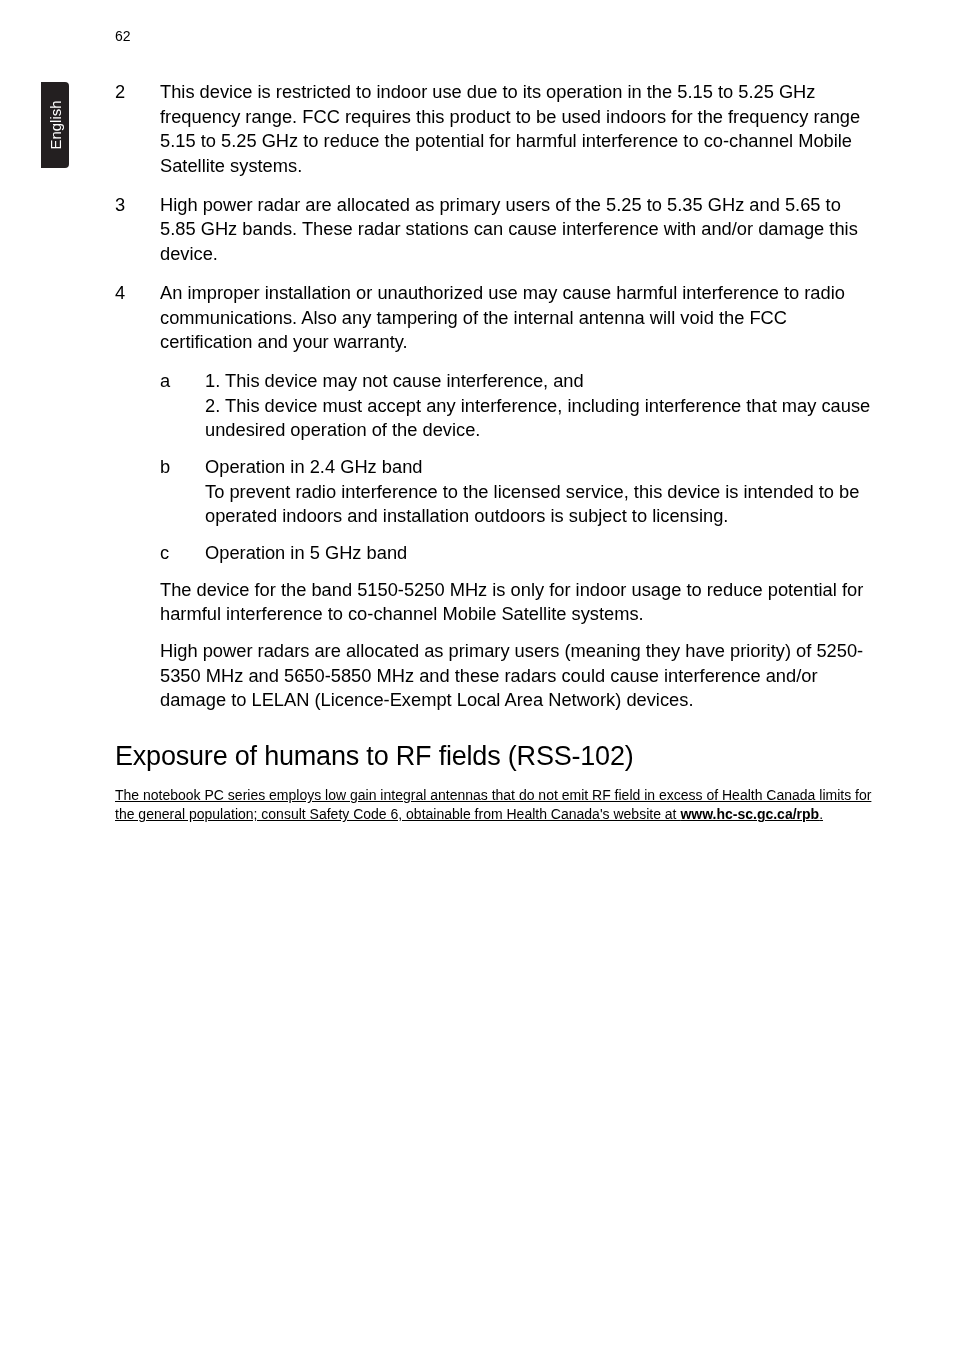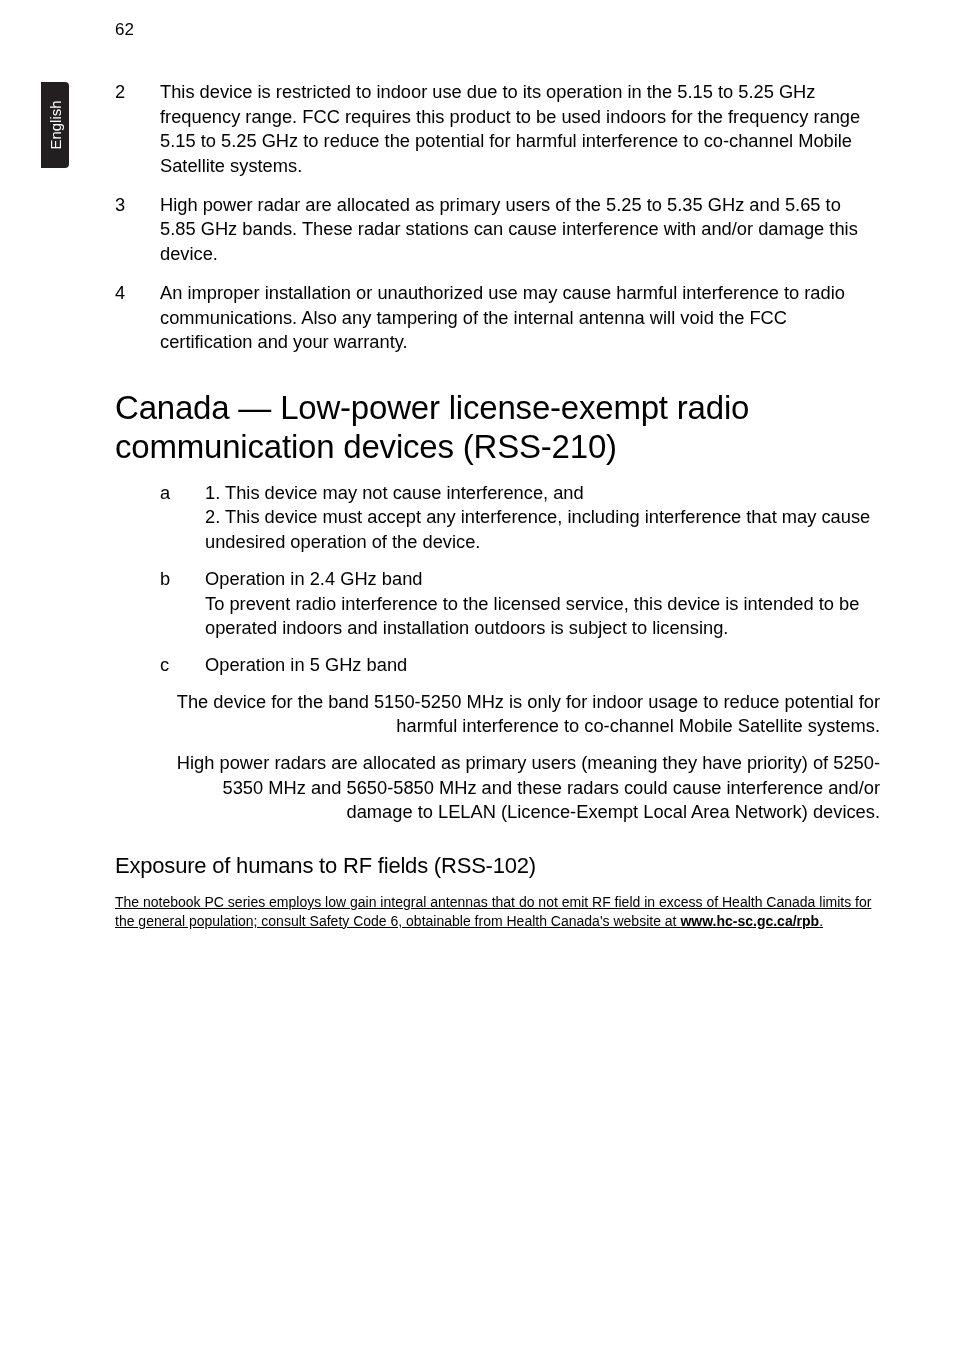--- a/index.html
+++ b/index.html
@@ -1,31 +1,31 @@
 <!DOCTYPE html>
 <html><head>
 <meta charset="utf-8">
 <style>
   * { margin: 0; padding: 0; box-sizing: border-box; }
   html, body { width: 954px; height: 1369px; background: #fff; font-family: "Segoe UI", "Helvetica Neue", Arial, sans-serif; color: #000; }
   .page { position: relative; width: 954px; height: 1369px; }
   .sidetab { position: absolute; top: 82px; left: 41px; width: 28px; height: 86px; background: #231f20; border-top-right-radius: 4px; border-bottom-right-radius: 4px; }
   .sidetab span { position: absolute; left: 50%; top: 50%; transform: translate(-50%, -50%) rotate(-90deg); color: #fff; font-size: 15px; font-weight: 400; white-space: nowrap; }
-  .pagenum { position: absolute; top: 20px; left: 115px; font-size: 17px; font-weight: 400; color: #000; }
+  .pagenum { position: absolute; top: 28px; left: 115px; font-size: 14px; font-weight: 400; color: #000; }
   .content { position: absolute; top: 80px; left: 115px; width: 765px; }
   .ol-item { display: flex; margin-bottom: 14px; font-size: 18.3px; line-height: 1.35; }
   .ol-num { width: 45px; flex: 0 0 45px; }
   .ol-body { flex: 1; }
   .h1 { font-size: 33px; font-weight: 400; line-height: 1.18; margin-top: 34px; margin-bottom: 14px; letter-spacing: -0.2px; }
   .sub-ol { margin-left: 45px; }
   .sub-item { display: flex; margin-bottom: 12px; font-size: 18.3px; line-height: 1.35; }
   .sub-let { width: 45px; flex: 0 0 45px; }
   .sub-body { flex: 1; }
-  .para { margin-left: 45px; font-size: 18.3px; line-height: 1.35; margin-bottom: 12px; text-align: right; }
-  .h2 { font-size: 22px; font-weight: 400; margin-top: 28px; margin-bottom: 14px; letter-spacing: -0.2px; }
+  .para { margin-left: 45px; font-size: 18.3px; line-height: 1.35; margin-bottom: 12px; }
+  .h2 { font-size: 27px; font-weight: 400; margin-top: 28px; margin-bottom: 14px; letter-spacing: -0.2px; }
   .bodypara { font-size: 14px; line-height: 1.35; text-decoration: underline; }
   .ul { text-decoration: underline; font-weight: 700; }
 </style>
 </head>
 <body>
 
 <div class="page">
   <div class="sidetab">
     <span>English</span>
   </div>
@@ -39,21 +39,20 @@
     </div>
     <div class="ol-item">
       <div class="ol-num">3</div>
       <div class="ol-body">High power radar are allocated as primary users of the 5.25 to 5.35 GHz and 5.65 to 5.85 GHz bands. These radar stations can cause interference with and/or damage this device.</div>
     </div>
     <div class="ol-item">
       <div class="ol-num">4</div>
       <div class="ol-body">An improper installation or unauthorized use may cause harmful interference to radio communications. Also any tampering of the internal antenna will void the FCC certification and your warranty.</div>
     </div>
 
-    <div class="h1">Canada — Low-power license-exempt radio communication devices (RSS-210)</div>
 
     <div class="sub-ol">
       <div class="sub-item">
         <div class="sub-let">a</div>
         <div class="sub-body">
           <div>1. This device may not cause interference, and</div>
           <div>2. This device must accept any interference, including interference that may cause undesired operation of the device.</div>
         </div>
       </div>
       <div class="sub-item">

